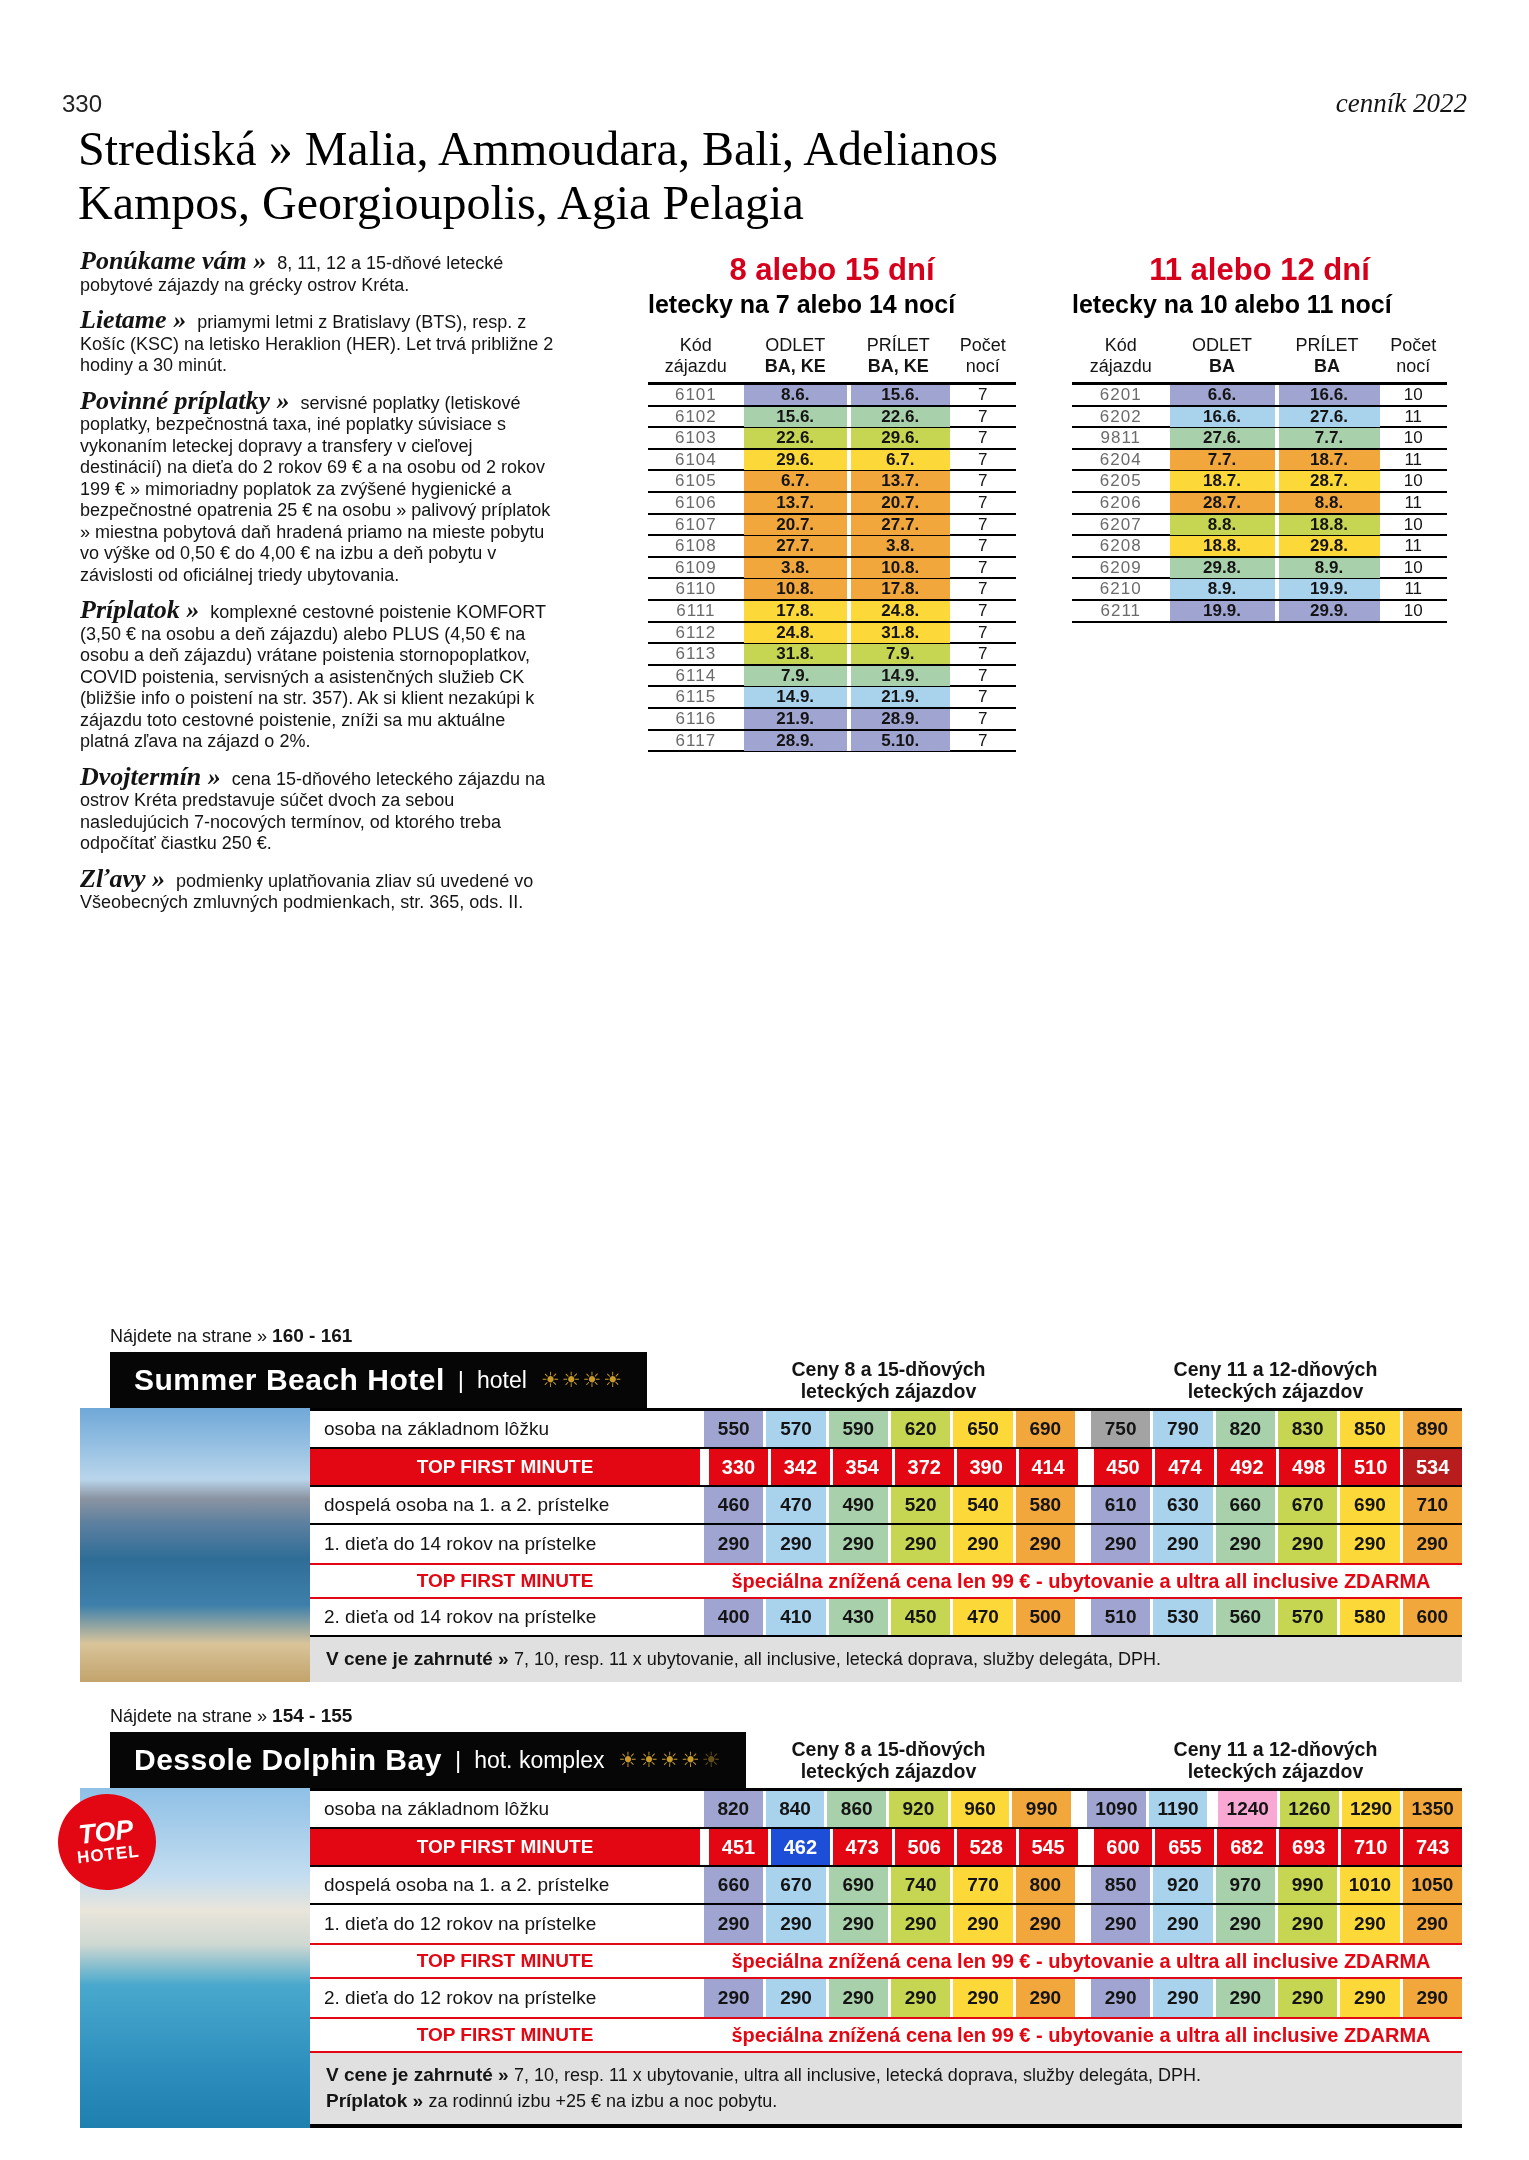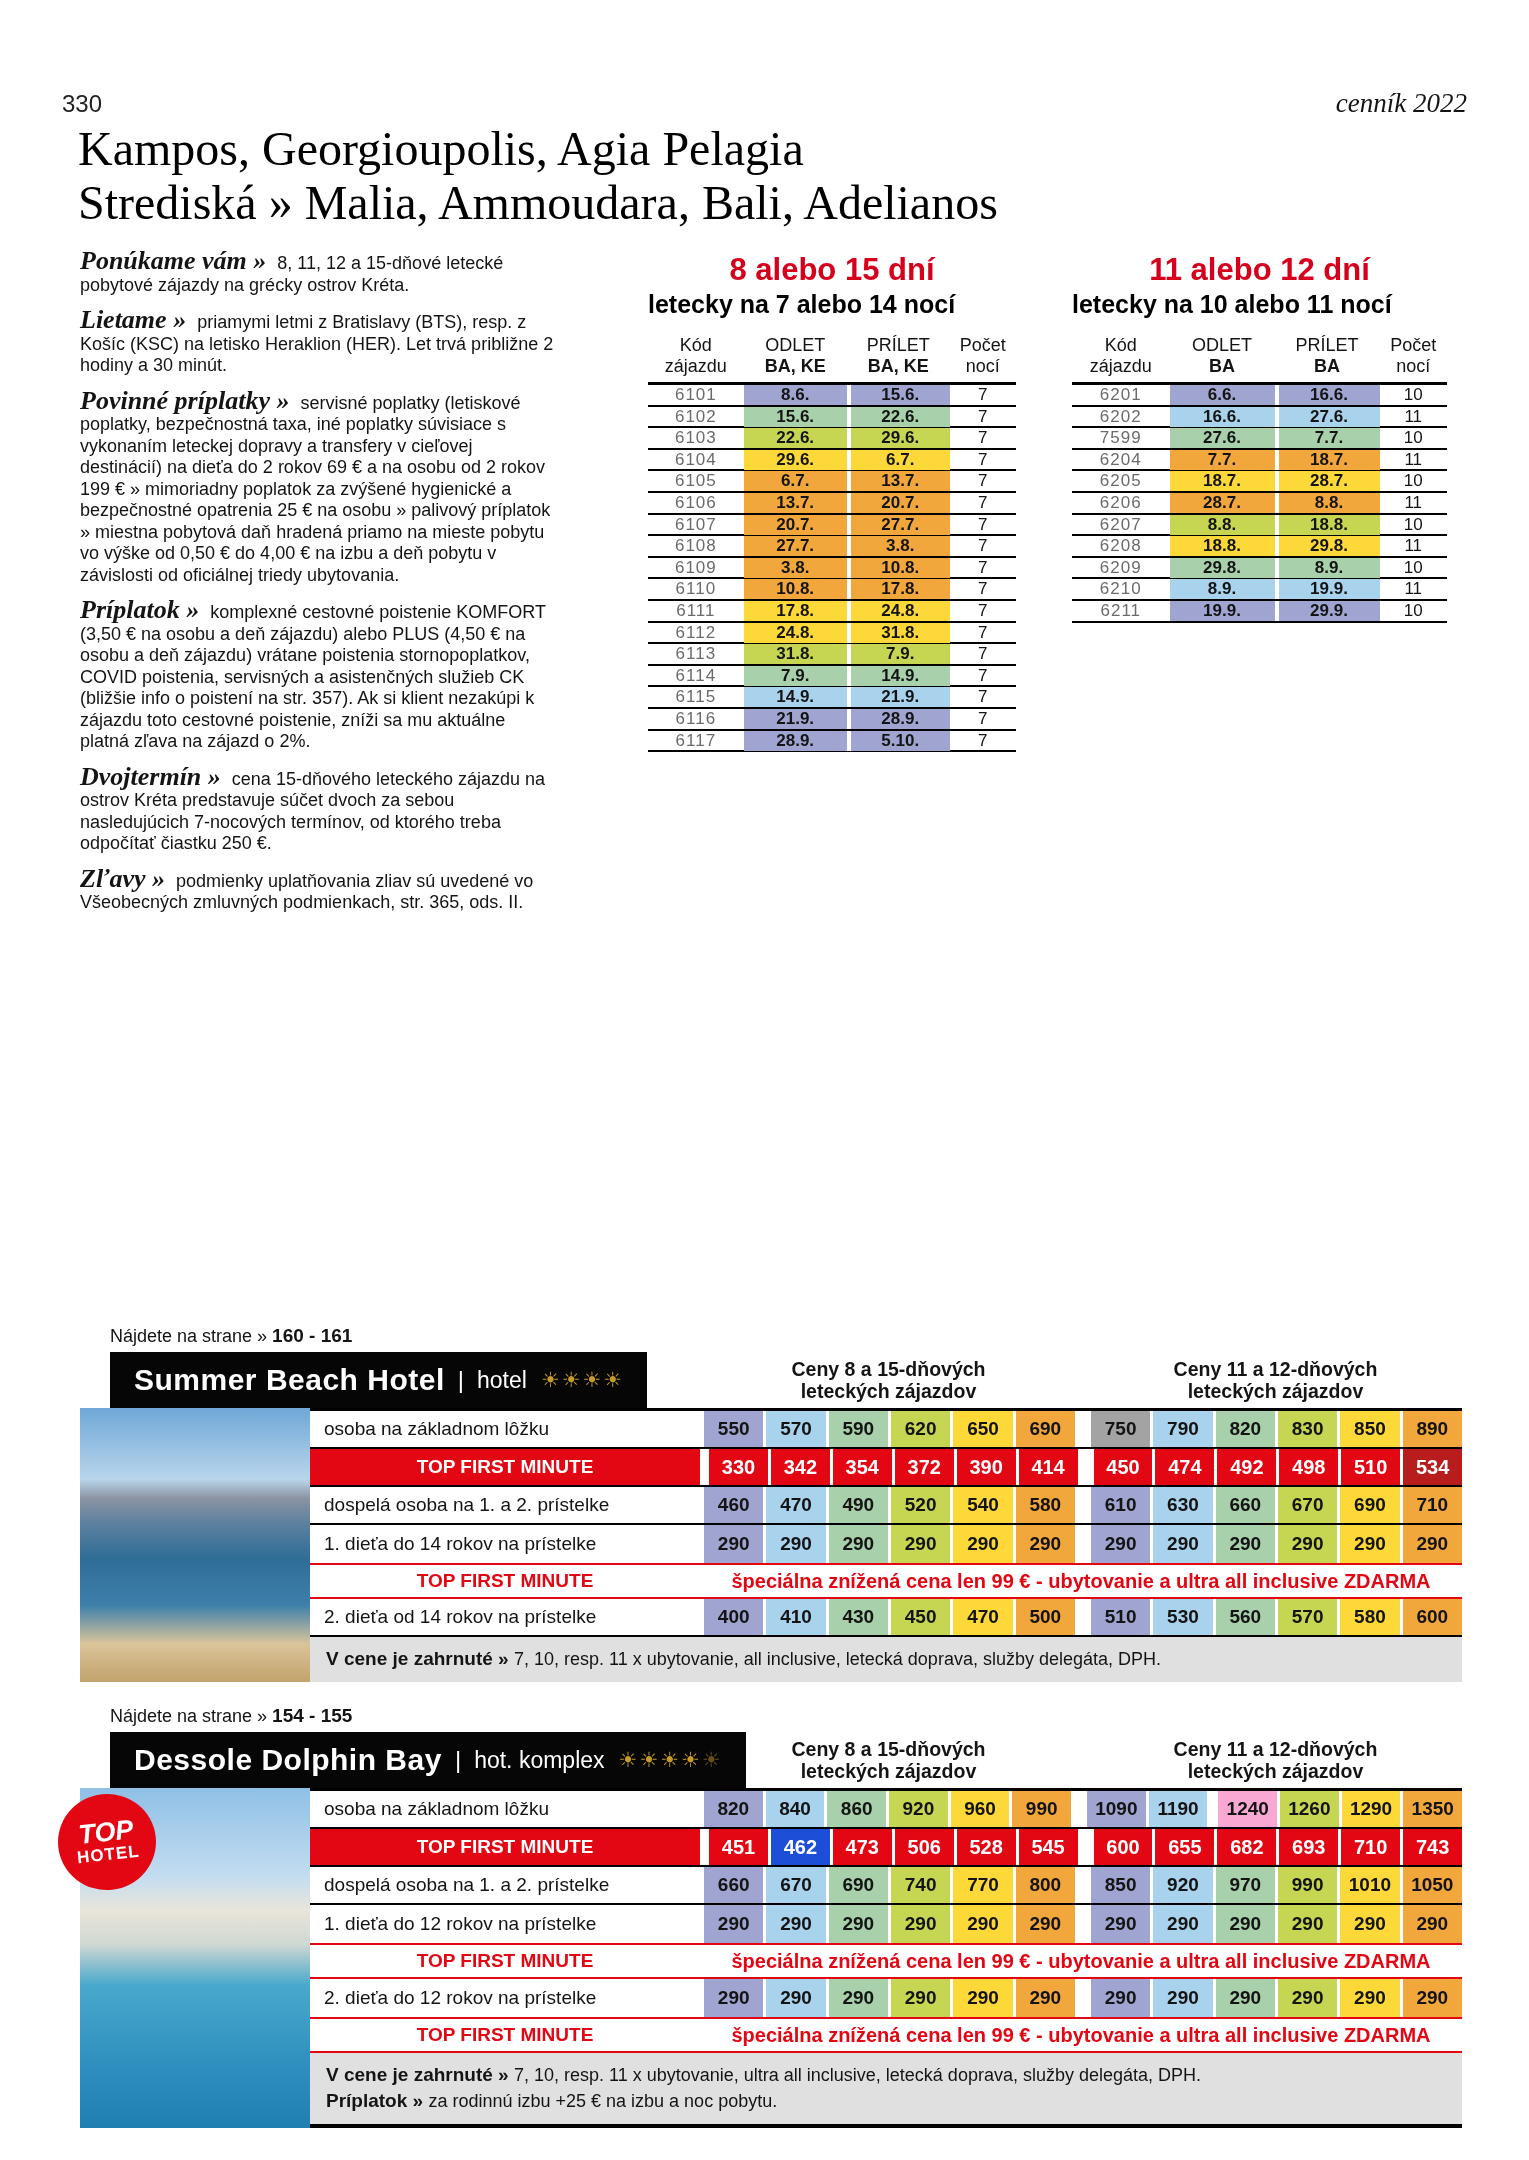--- a/index.html
+++ b/index.html
@@ -92,22 +92,22 @@
 <body>
 
 <div class="page">
 
   <div class="page-header">
     <span class="page-number">330</span>
     <span class="edition">cenník 2022</span>
   </div>
 
   <div class="page-title">
+    <div>Strediská » Malia, Ammoudara, Bali, Adelianos</div>
     <div>Kampos, Georgioupolis, Agia Pelagia</div>
-    <div>Strediská » Malia, Ammoudara, Bali, Adelianos</div>
   </div>
 
   <div class="text-col" id="paragraphs">
       <div class="para"><span class="lead">Ponúkame vám »</span><span class="body"> 8, 11, 12 a 15-dňové letecké pobytové zájazdy na grécky ostrov Kréta.</span></div>
       <div class="para"><span class="lead">Lietame »</span><span class="body"> priamymi letmi z Bratislavy (BTS), resp. z Košíc (KSC) na letisko Heraklion (HER). Let trvá približne 2 hodiny a 30 minút.</span></div>
       <div class="para"><span class="lead">Povinné príplatky »</span><span class="body"> servisné poplatky (letiskové poplatky, bezpečnostná taxa, iné poplatky súvisiace s vykonaním leteckej dopravy a transfery v cieľovej destinácií) na dieťa do 2 rokov 69 € a na osobu od 2 rokov 199 € » mimoriadny poplatok za zvýšené hygienické a bezpečnostné opatrenia 25 € na osobu » palivový príplatok » miestna pobytová daň hradená priamo na mieste pobytu vo výške od 0,50 € do 4,00 € na izbu a deň pobytu v závislosti od oficiálnej triedy ubytovania.</span></div>
       <div class="para"><span class="lead">Príplatok »</span><span class="body"> komplexné cestovné poistenie KOMFORT (3,50 € na osobu a deň zájazdu) alebo PLUS (4,50 € na osobu a deň zájazdu) vrátane poistenia stornopoplatkov, COVID poistenia, servisných a asistenčných služieb CK (bližšie info o poistení na str. 357). Ak si klient nezakúpi k zájazdu toto cestovné poistenie, zníži sa mu aktuálne platná zľava na zájazd o 2%.</span></div>
       <div class="para"><span class="lead">Dvojtermín »</span><span class="body"> cena 15-dňového leteckého zájazdu na ostrov Kréta predstavuje súčet dvoch za sebou nasledujúcich 7-nocových termínov, od ktorého treba odpočítať čiastku 250 €.</span></div>
       <div class="para"><span class="lead">Zľavy »</span><span class="body"> podmienky uplatňovania zliav sú uvedené vo Všeobecných zmluvných podmienkach, str. 365, ods. II.</span></div>
     </div>
@@ -266,21 +266,21 @@
           <div class="f-arr" style="background: rgb(159, 165, 208);">16.6.</div>
           <div class="f-n">10</div>
         </div>
         <div class="f-row">
           <div class="f-code">6202</div>
           <div class="f-dep" style="background: rgb(169, 210, 236);">16.6.</div>
           <div class="f-arr" style="background: rgb(169, 210, 236);">27.6.</div>
           <div class="f-n">11</div>
         </div>
         <div class="f-row">
-          <div class="f-code">7599</div>
+          <div class="f-code">9811</div>
           <div class="f-dep" style="background: rgb(168, 208, 171);">27.6.</div>
           <div class="f-arr" style="background: rgb(168, 208, 171);">7.7.</div>
           <div class="f-n">10</div>
         </div>
         <div class="f-row">
           <div class="f-code">6204</div>
           <div class="f-dep" style="background: rgb(242, 167, 61);">7.7.</div>
           <div class="f-arr" style="background: rgb(242, 167, 61);">18.7.</div>
           <div class="f-n">11</div>
         </div>

